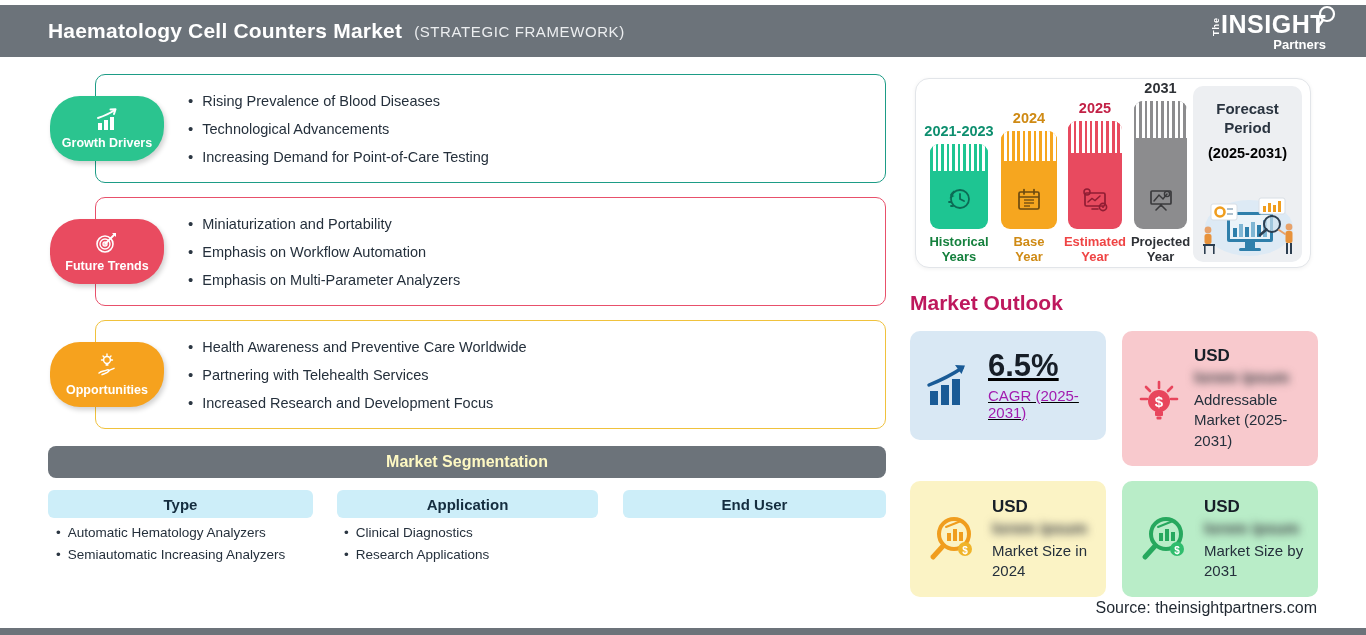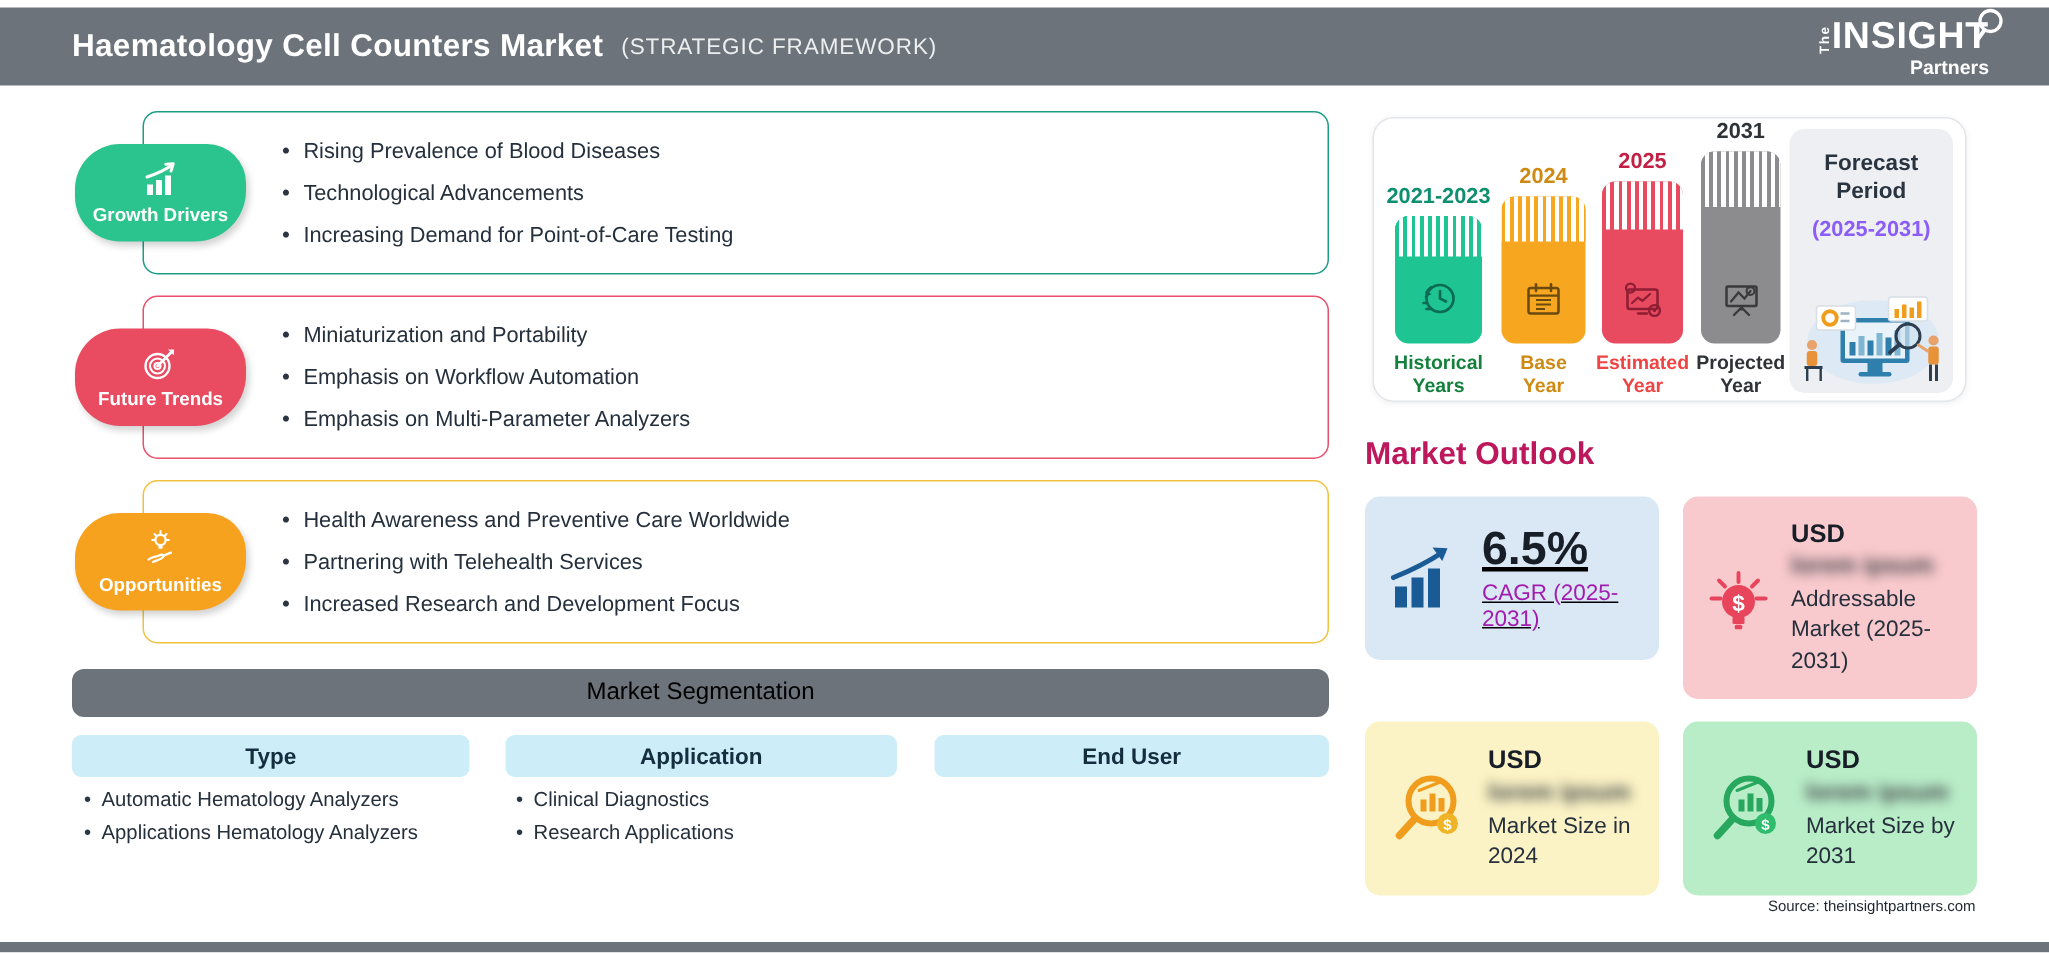--- a/index.html
+++ b/index.html
@@ -28,50 +28,50 @@
   .fbox ul { list-style:none; height:100%; display:flex; flex-direction:column; justify-content:center; padding-left:92px; gap:11px; }
   .fbox li { font-size:14.5px; color:#25303c; display:flex; align-items:baseline; }
   .fbox li::before { content:"•"; margin-right:9px; font-size:15px; color:#2b3642; }
   .pill { position:absolute; left:50px; width:114px; height:65px; border-radius:30px 26px 34px 30px;
           display:flex; flex-direction:column; align-items:center; justify-content:center; gap:3px;
           box-shadow:2px 3px 5px rgba(0,0,0,.18); z-index:3; }
   .pill-label { color:#fff; font-size:12.5px; font-weight:bold; }
   
   .seg-bar { position:absolute; left:48px; top:446px; width:838px; height:32px; background:#6c737a;
              border-radius:8px; display:flex; align-items:center; justify-content:center; }
-  .seg-bar span { color:#000000; font-size:16px; font-weight:normal; }
+  .seg-bar span { color:#fef9c3; font-size:16px; font-weight:bold; }
   .seg-col-h { position:absolute; top:490px; height:28px; background:#cdeef9; border-radius:6px;
                display:flex; align-items:center; justify-content:center; font-size:15px; font-weight:bold; color:#142d3f; }
   .seg-list { position:absolute; top:525px; list-style:none; }
   .seg-list li { font-size:13.5px; color:#25303c; margin-bottom:7px; display:flex; align-items:baseline; }
   .seg-list li::before { content:"•"; margin-right:7px; color:#2b3642; }
   
   .tl-panel { position:absolute; left:915px; top:78px; width:396px; height:190px; background:#ffffff;
               border:1px solid #e2e5e9; border-radius:14px; box-shadow:0 1px 4px rgba(0,0,0,.06); }
   .tl-bar { position:absolute; border-radius:9px; }
   .tl-bar .stripes { position:absolute; left:0; top:0; width:100%; border-radius:9px 9px 0 0;
                      background:repeating-linear-gradient(90deg, var(--c) 0 2.5px, #ffffff 2.5px 5.5px); }
   .tl-bar svg { position:absolute; left:50%; transform:translateX(-50%); bottom:14px; }
   .tl-year { position:absolute; font-size:14.5px; font-weight:bold; text-align:center; }
   .tl-lab { position:absolute; top:155px; font-size:13px; font-weight:bold; text-align:center; line-height:1.18; }
   .fc-box { position:absolute; right:8px; top:7px; width:109px; height:176px; background:#edeff2;
             border-radius:10px; text-align:center; padding-top:14px; }
   .fc-t { font-size:15px; font-weight:bold; color:#2a3440; line-height:1.25; }
-  .fc-r { font-size:14.5px; font-weight:bold; color:#8b5cf6; margin-top:7px; }
+  .fc-r { font-size:14.5px; font-weight:bold; color:#000000; margin-top:7px; }
   .fc-illu { position:absolute; left:4px; bottom:4px; }
   
   .outlook-title { position:absolute; left:910px; top:291px; font-size:21px; font-weight:bold; color:#be185d; }
   .card { position:absolute; border-radius:10px; display:flex; align-items:center; padding:10px 12px 10px 14px; gap:12px; }
   .card-icon { flex:0 0 auto; }
   .card-big { font-size:31px; font-weight:bold; color:#171e27; line-height:1.05; }
   .card-cagr { font-size:15px; color:#a21caf; margin-top:4px; }
   .card-usd { font-size:17px; font-weight:bold; color:#171e27; }
   .card-blur { font-size:16px; font-weight:bold; color:#3c3f44; filter:blur(4px); margin:3px 0 3px; white-space:nowrap; }
   .card-lab { font-size:15px; color:#25303c; line-height:1.35; }
-  .source { position:absolute; right:49px; top:599px; font-size:10px; color:#1f2730; }
+  .source { position:absolute; right:49px; top:599px; font-size:16px; color:#1f2730; }
   .bottom-strip { position:absolute; left:0; bottom:0; width:1366px; height:7px; background:#6c737a; }
 </style>
 </head>
 <body>
 
 <div id="page">
 
   <div class="header">
     <span class="header-title">Haematology Cell Counters Market</span>
     <span class="header-sub">(STRATEGIC FRAMEWORK)</span>
@@ -149,21 +149,21 @@
   <div class="seg-bar">
     <span>Market Segmentation</span>
   </div>
 
   <div class="seg-col-h" style="left:48px; width:265px;">Type</div>
   <div class="seg-col-h" style="left:337px; width:261px;">Application</div>
   <div class="seg-col-h" style="left:623px; width:263px;">End User</div>
 
   <ul class="seg-list" style="left:56px;">
     <li>Automatic Hematology Analyzers</li>
-    <li>Applications Hematology Analyzers</li>
+    <li>Semiautomatic Increasing Analyzers</li>
   </ul>
   <ul class="seg-list" style="left:344px;">
     <li>Clinical Diagnostics</li>
     <li>Research Applications</li>
   </ul>
 
   <div class="tl-panel">
 
     <span class="tl-year" style="left:6px; width:74px; top:44px; color:#0e8f6f;">2021-2023</span>
     <span class="tl-year" style="left:85px; width:56px; top:31px; color:#cf8a14;">2024</span>

